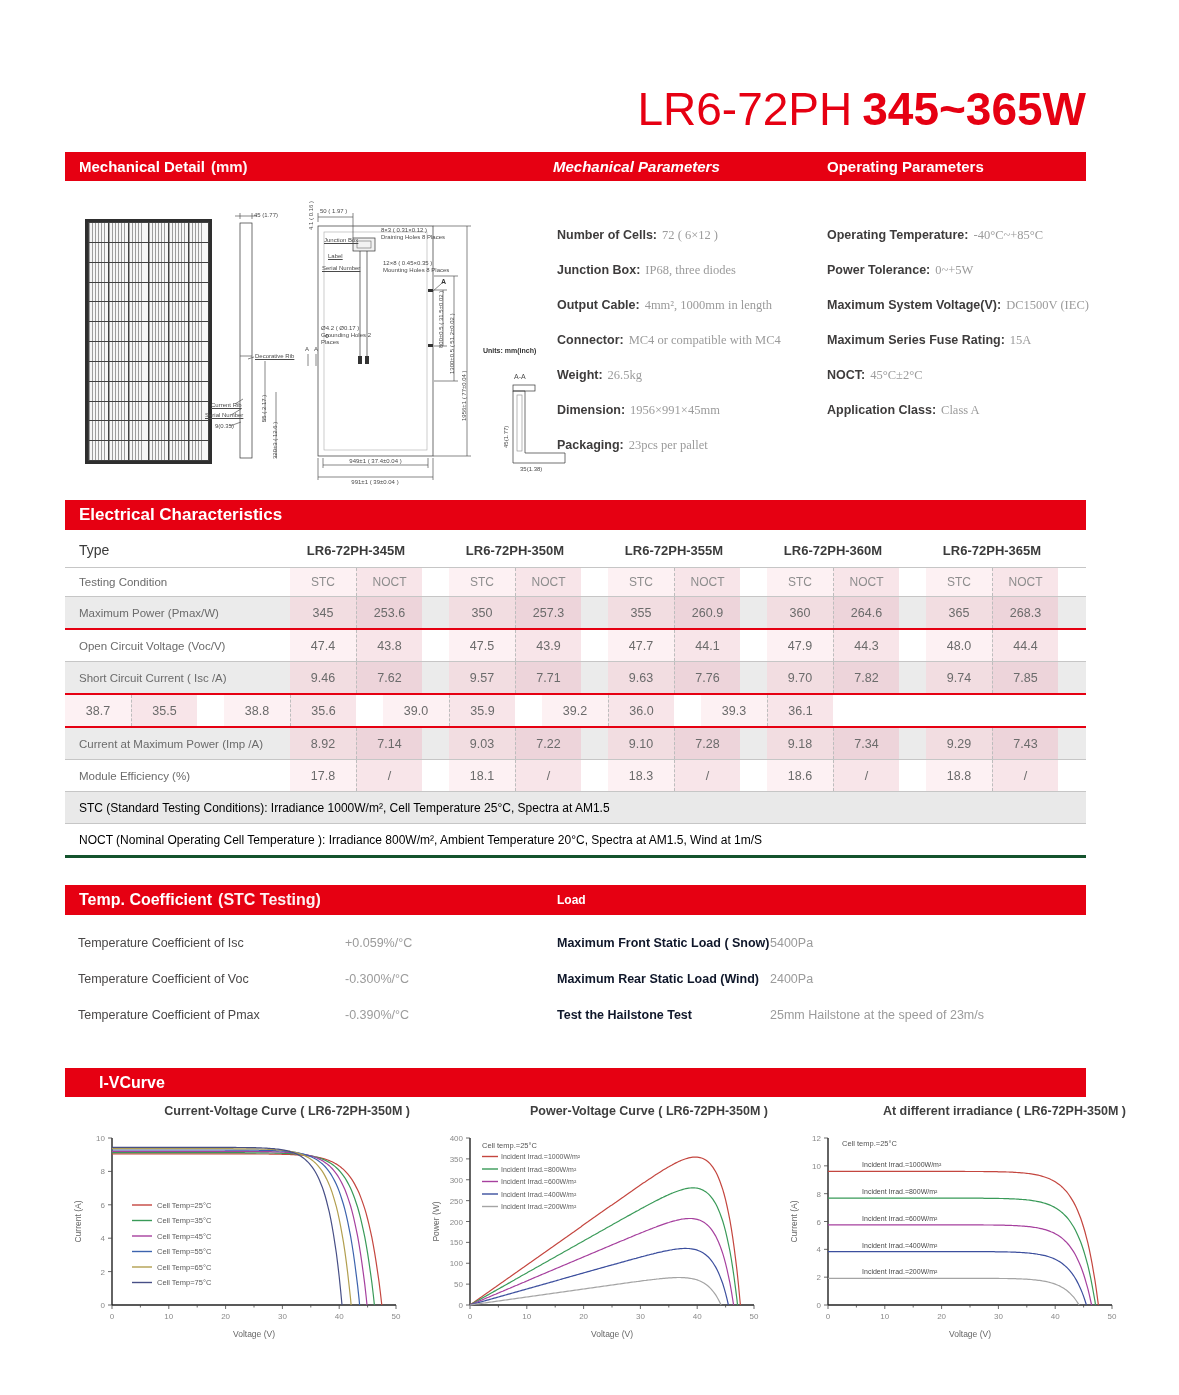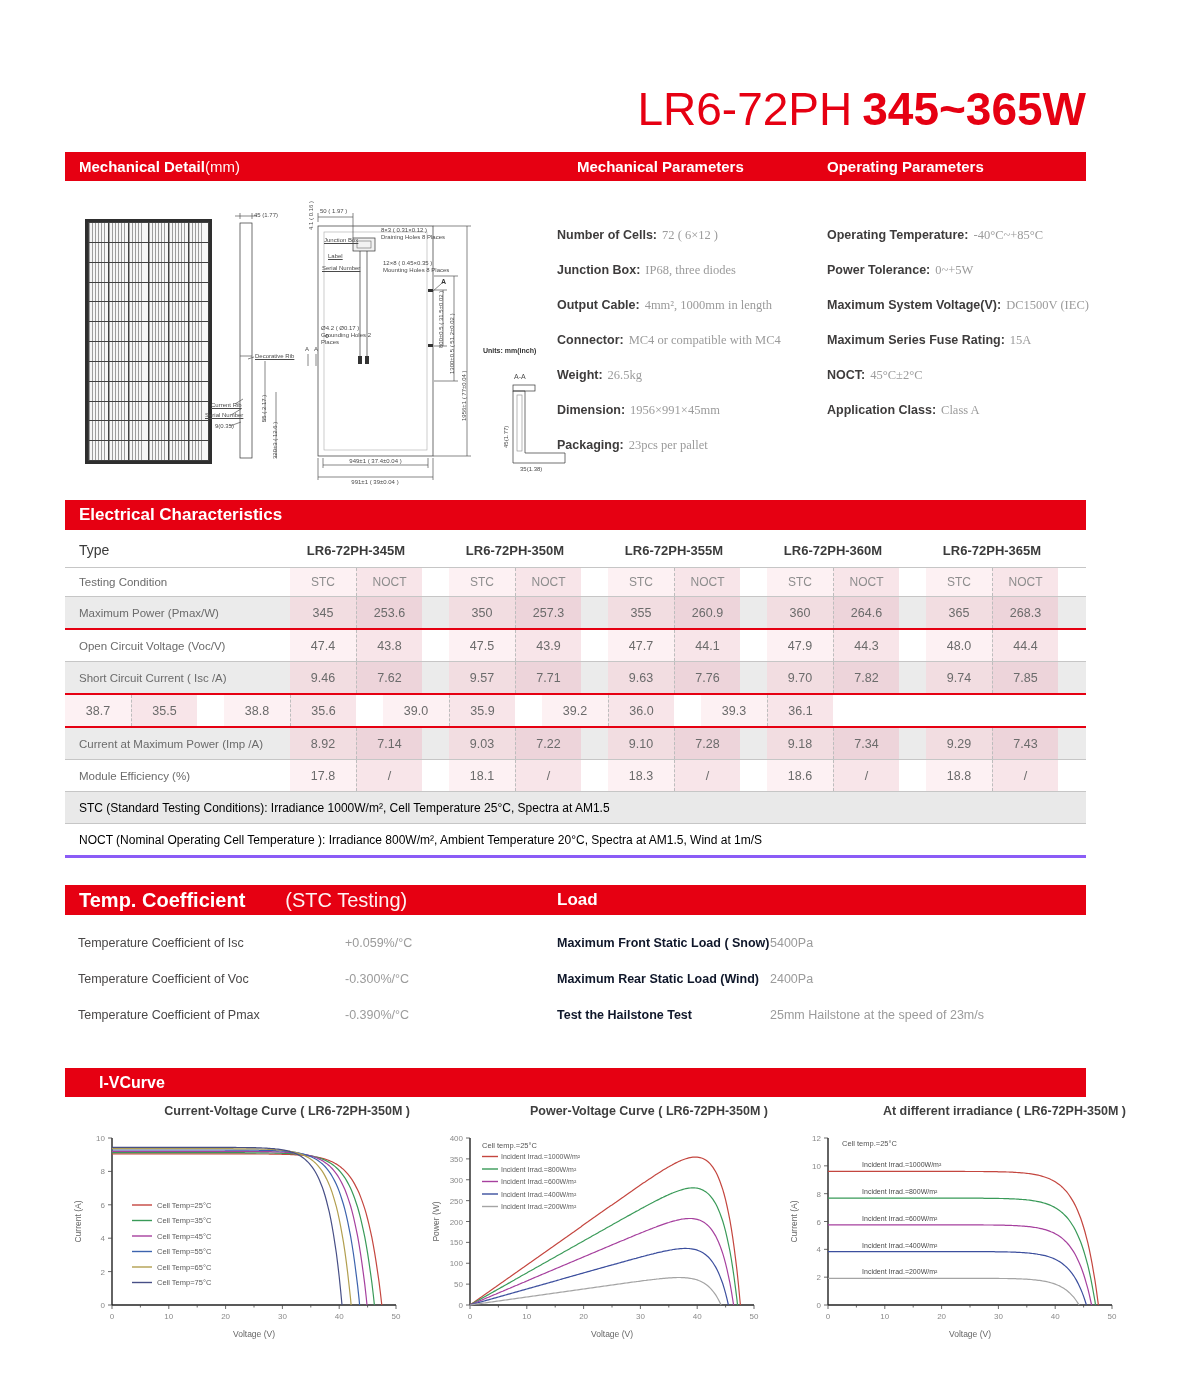--- a/index.html
+++ b/index.html
@@ -6,21 +6,21 @@
   .page{position:relative;width:1179px;height:1395px;background:#fff;overflow:hidden;
         font-family:"Liberation Sans",sans-serif;color:#3e3c3c;}
   
   .title{position:absolute;top:84px;right:93px;color:#e60012;font-size:46px;white-space:nowrap;line-height:1.1;}
   .title .model{font-weight:400;}
   .title .power{font-weight:800;margin-left:10px;}
   
   .banner{position:absolute;left:65px;width:1021px;height:29px;background:#e60012;}
   .btxt{position:absolute;top:0;height:29px;display:flex;align-items:center;color:#fff;
         font-size:15px;font-weight:700;white-space:nowrap;}
-  .btxt .light{font-weight:400;opacity:.95;}
+  .btxt .light{font-weight:700;margin-left:6px;opacity:.95;}
   
   .param-list{position:absolute;display:flex;flex-direction:column;}
   .param-item{font-size:12.5px;margin-bottom:20px;white-space:nowrap;}
   .p-label{font-weight:700;color:#3e3c3c;}
   .p-value{color:#9b9b9b;margin-left:5px;font-family:Liberation Serif, serif;}
   
   .kv{position:absolute;font-size:12.5px;}
   .kv-row{display:flex;margin-bottom:22px;}
   .kv-label{color:#4a4848;}
   .kv-value{color:#9b9b9b;}
@@ -44,21 +44,21 @@
   .et-cell.stc{background:#fdf1f3;}
   .et-cell.noct{background:#f8e5e9;border-left:1px dashed #bdbdbd;}
   .et-row.stripe{background:#ebebeb;}
   .stripe .et-cell.stc{background:#f2dde1;}
   .stripe .et-cell.noct{background:#edd4da;}
   .grayline{border-top:1px solid #c6c6c6;}
   .redline{border-top:2px solid #e60012;}
   .et-note{height:31px;display:flex;align-items:center;padding-left:14px;
            font-size:12px;color:#000000;border-top:1px solid #c6c6c6;}
   .et-note.gray{background:#e9e9e9;}
-  .et-note.redbottom{border-bottom:3px solid #8b5cf6;}
+  .et-note.redbottom{border-bottom:3px solid #14532d;}
   
   #mech{position:absolute;left:65px;top:196px;width:510px;height:300px;font-size:6px;color:#4a4a4a;}
   #mech svg.overlay{position:absolute;left:0;top:0;}
   .front{position:absolute;left:20px;top:23px;width:127px;height:245px;border:3px solid #2e2e2e;
          box-sizing:border-box;display:grid;grid-template-columns:repeat(6,1fr);
          grid-template-rows:repeat(12,1fr);gap:1px;background:#3f3f3f;padding:1px;}
   .cellu{background:#f6f6f6;background-image:repeating-linear-gradient(90deg,rgba(70,70,70,.5) 0,
          rgba(70,70,70,.5) .7px,transparent .7px,transparent 3.1px);}
   .mlabel{position:absolute;white-space:nowrap;line-height:1.2;}
   .mlabel.u{text-decoration:underline;}
@@ -77,21 +77,21 @@
 
   <div class="title">
     <span class="model">LR6-72PH</span><span class="power">345~365W</span>
   </div>
 
   <div class="banner" style="top:152px;">
     <div class="btxt" style="left:14px;">
       <span>Mechanical Detail</span>
       <span class="light">(mm)</span>
     </div>
-    <div class="btxt" style="left:512px;">Mechanical Parameters</div>
+    <div class="btxt" style="left:488px;font-style:italic;">Mechanical Parameters</div>
     <div class="btxt" style="left:762px;">Operating Parameters</div>
   </div>
 
   <div id="mech">
     <svg class="overlay" width="510" height="300" viewBox="0 0 510 300">
       <g stroke="#555" stroke-width="0.7" fill="none">
 
         <rect x="175" y="27" width="12" height="235" fill="#fff" stroke="#333"></rect>
         <line x1="175" y1="160" x2="187" y2="160"></line>
         <line x1="175" y1="23" x2="175" y2="17"></line>
@@ -446,25 +446,25 @@
         <div class="et-group">
           <div class="et-cell stc">18.8</div>
           <div class="et-cell noct">/</div>
         </div>
       </div>
       <div class="et-note gray">STC (Standard Testing Conditions): Irradiance 1000W/m², Cell Temperature 25°C,  Spectra at AM1.5</div>
       <div class="et-note redbottom">NOCT  (Nominal Operating Cell Temperature ): Irradiance 800W/m², Ambient Temperature 20°C,  Spectra at AM1.5,  Wind at 1m/S</div>
     </div>
 
   <div class="banner" style="top:885px;height:30px;">
-    <div class="btxt" style="left:14px;height:30px;font-size:20px;gap:40px;">
+    <div class="btxt" style="left:14px;height:30px;font-size:16px;">
       <span>Temp. Coefficient</span>
       <span class="light">(STC Testing)</span>
     </div>
-    <div class="btxt" style="left:492px;height:30px;font-size:17px;">Load</div>
+    <div class="btxt" style="left:492px;height:30px;font-size:12px;">Load</div>
   </div>
 
   <div class="kv" id="temp-coeff" style="left:78px;top:936px;">
       <div class="kv-row">
         <div class="kv-label">Temperature Coefficient of Isc</div>
         <div class="kv-value">+0.059%/°C</div>
       </div>
       <div class="kv-row">
         <div class="kv-label">Temperature Coefficient of Voc</div>
         <div class="kv-value">-0.300%/°C</div>

